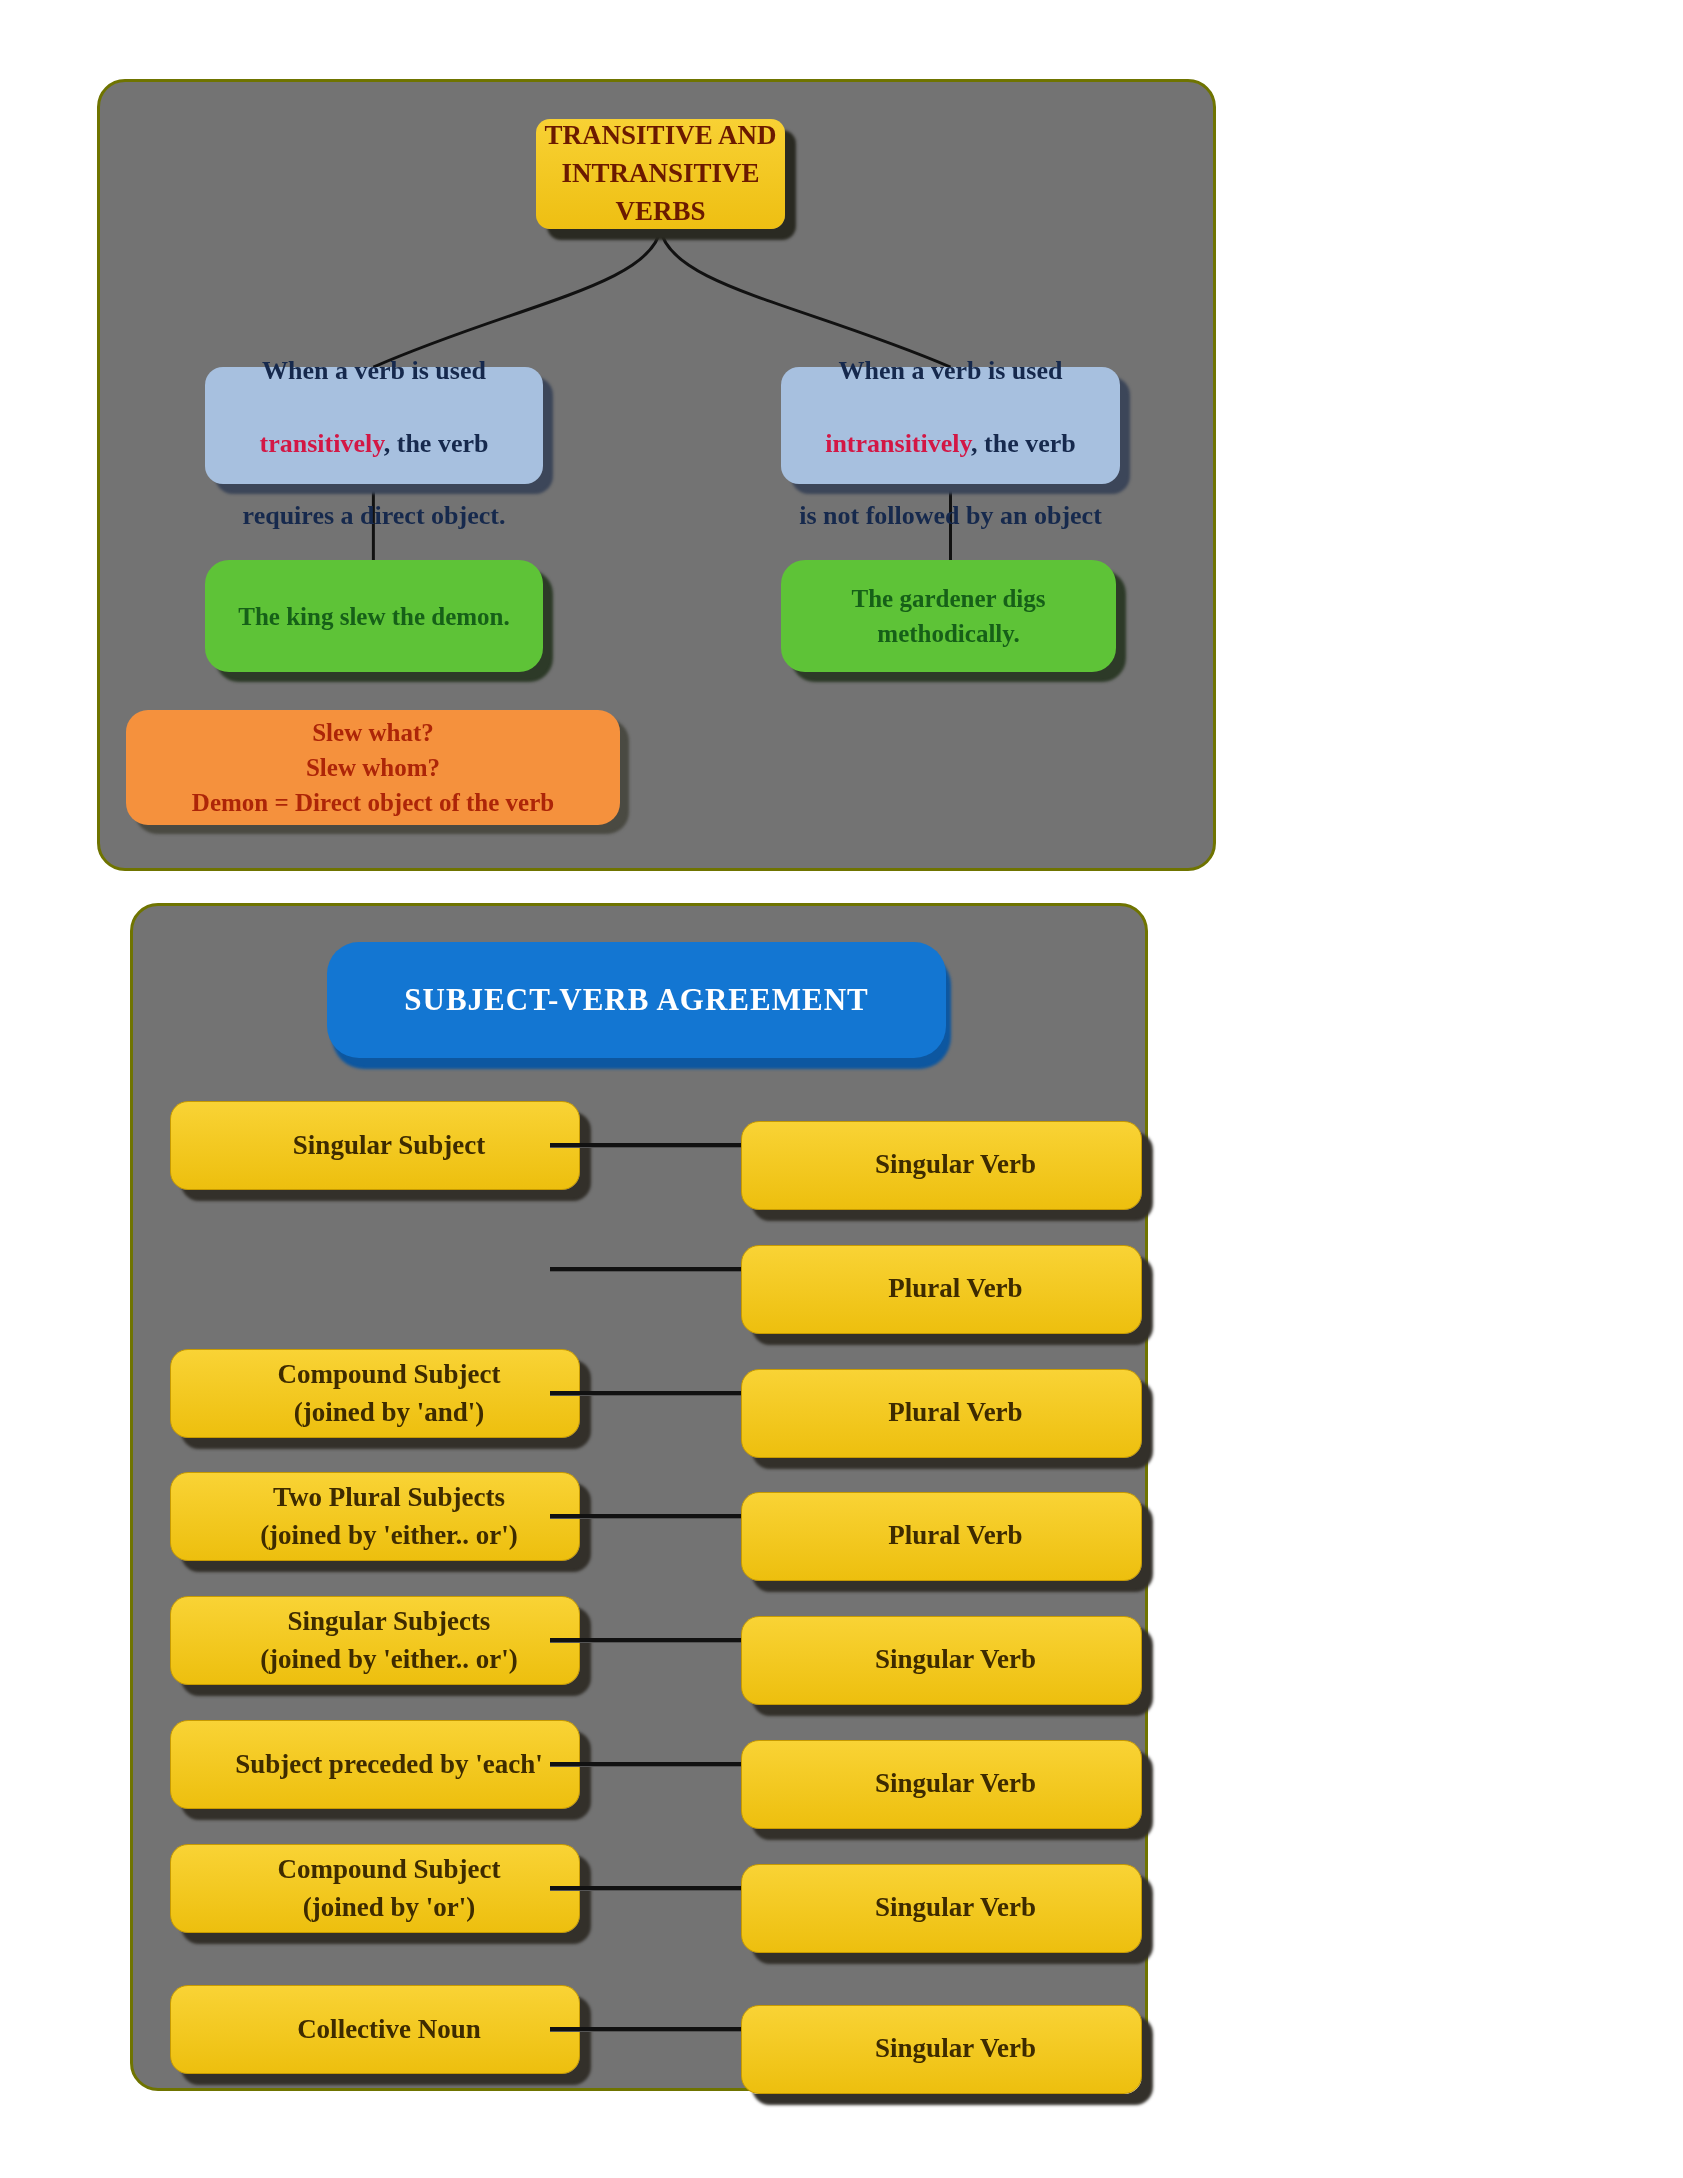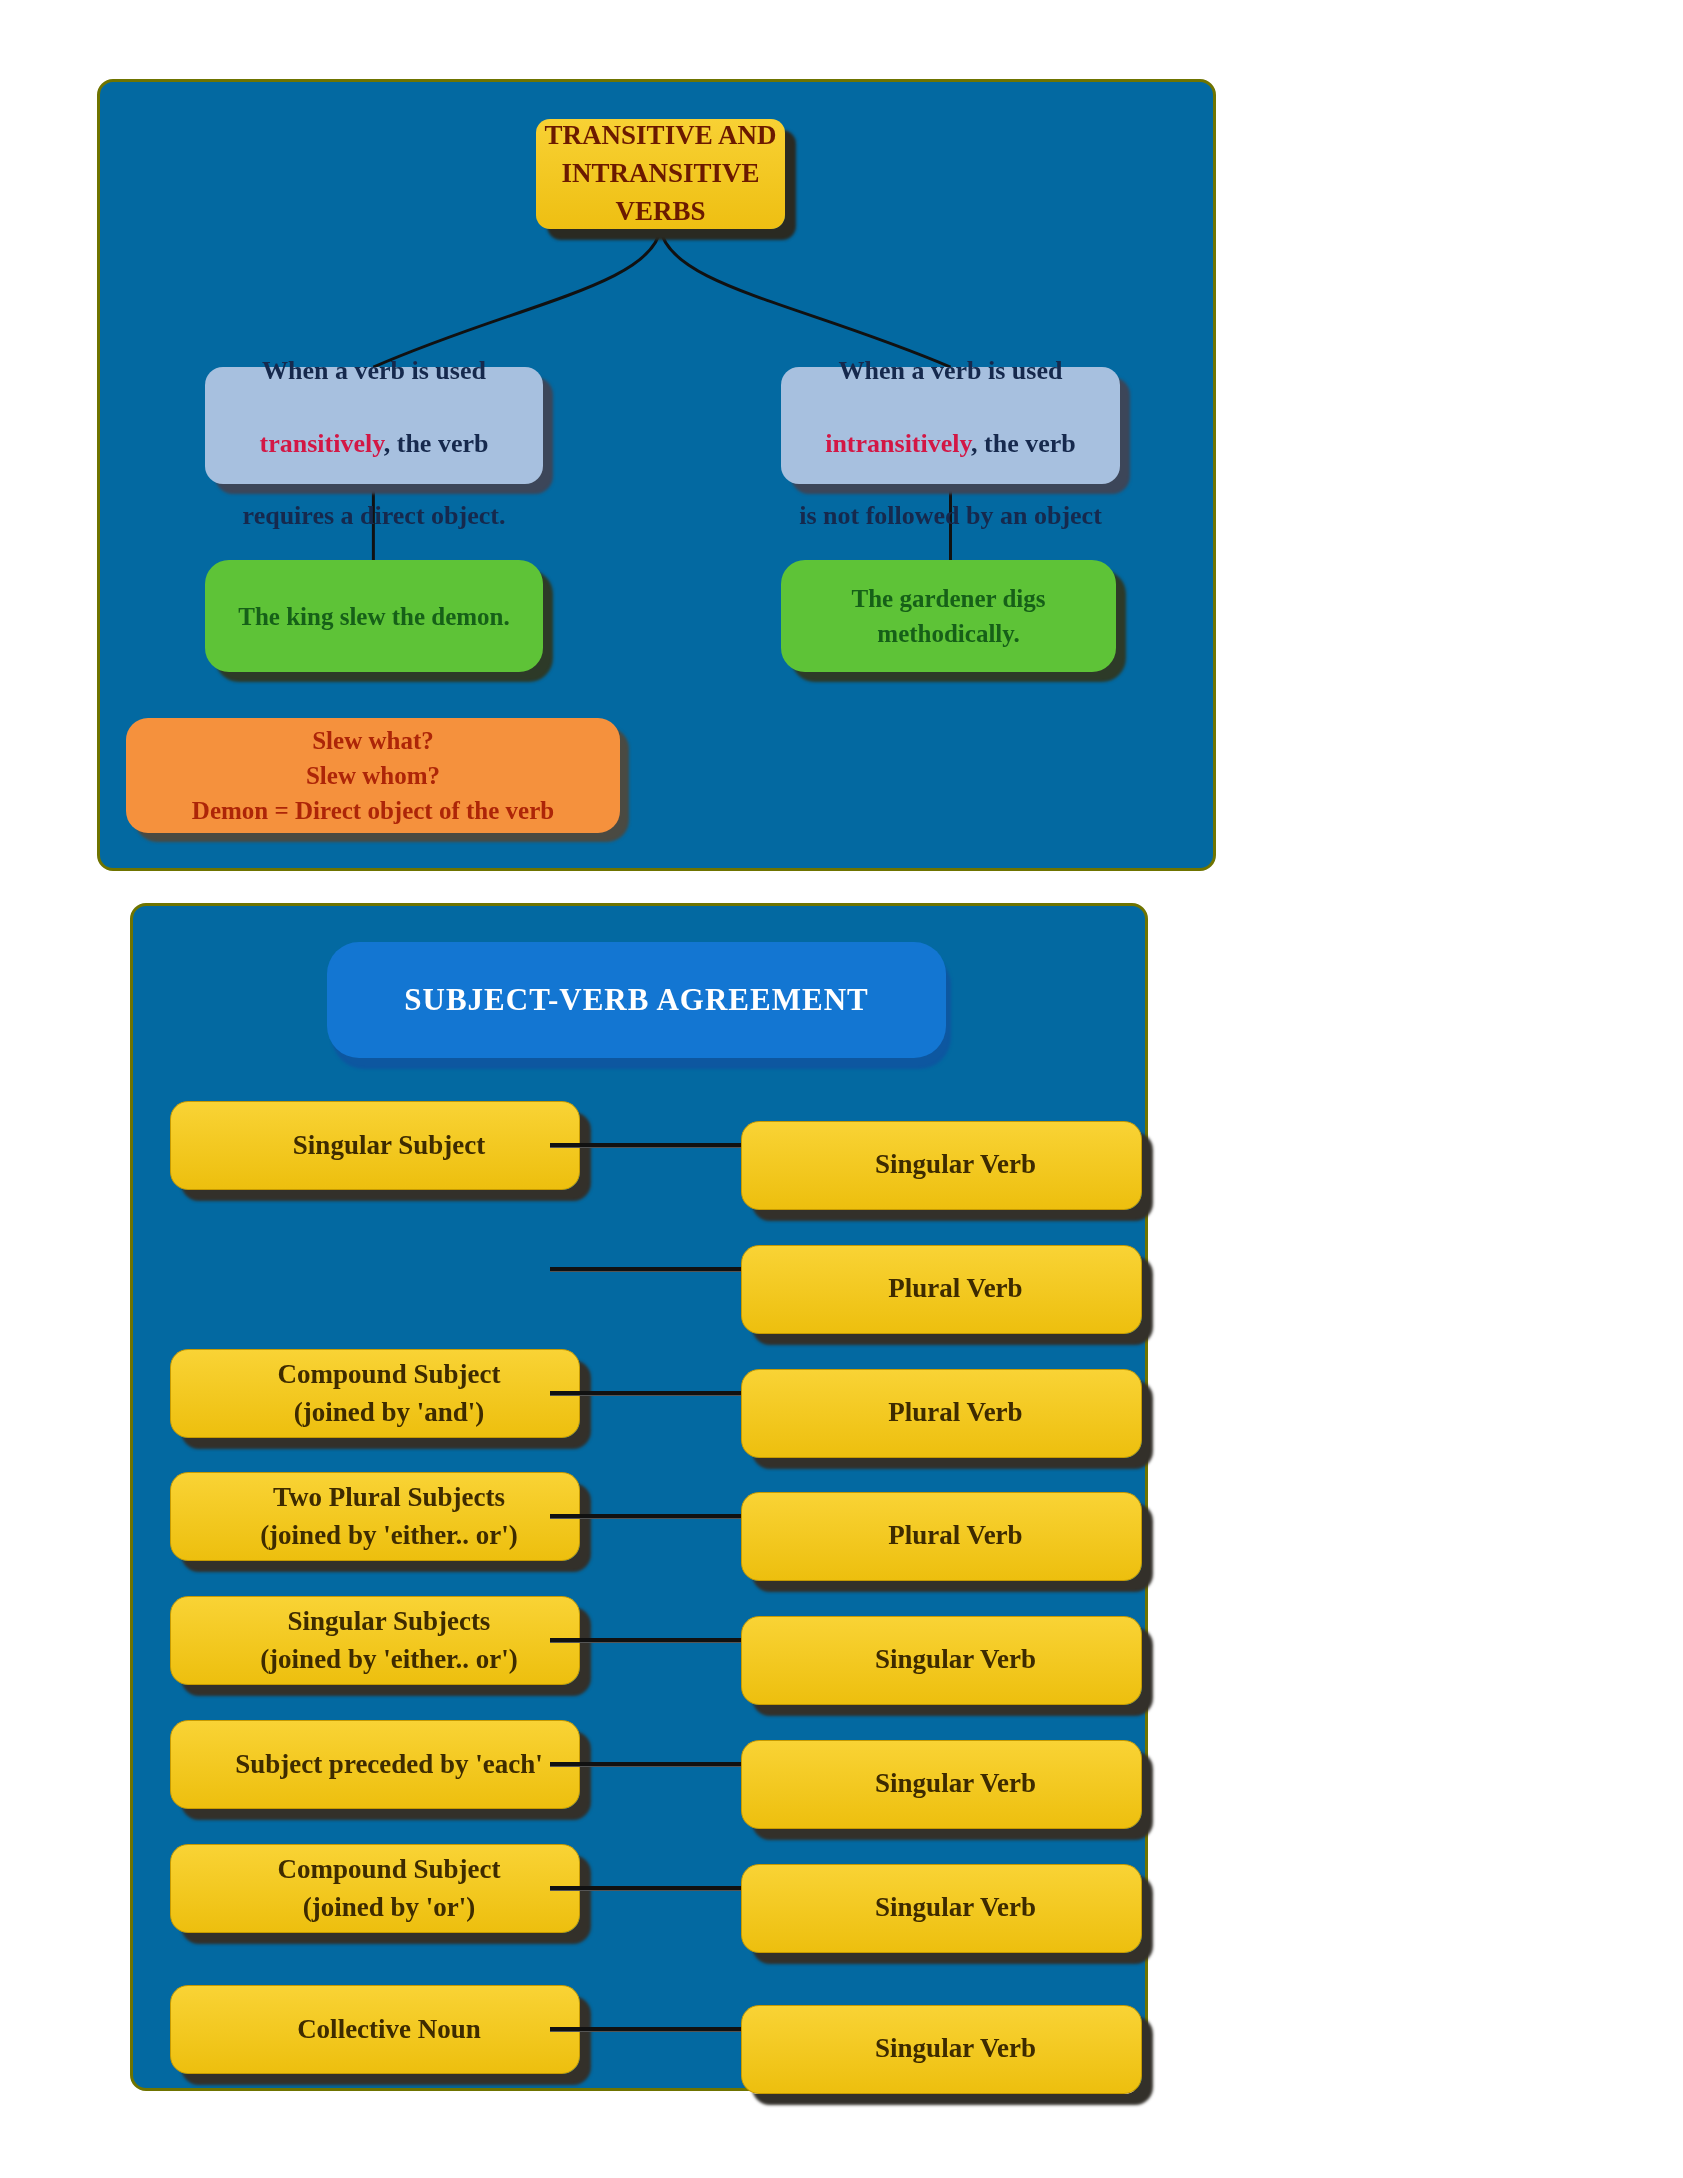--- a/index.html
+++ b/index.html
@@ -10,23 +10,23 @@
   }
   #canvas {
     position: relative;
     width: 1683px;
     height: 2178px;
     background: #ffffff;
     overflow: hidden;
   }
   .panel {
     position: absolute;
-    background: #0369a1;
+    background: #737373;
     border: 3px solid #6f7400;
-    border-radius: 16px;
+    border-radius: 28px;
     box-sizing: border-box;
   }
   #panel-transitive { left: 97px; top: 79px; width: 1119px; height: 792px; }
   #panel-agreement  { left: 130px; top: 903px; width: 1018px; height: 1188px; }
 
   .abs { position: absolute; box-sizing: border-box; }
 
   .node {
     display: flex;
     align-items: center;
@@ -58,21 +58,20 @@
     font-size: 25px;
     border-radius: 24px;
     box-shadow: 10px 10px 3px #2d3a28;
   }
   .orange-box {
     background: #f5913d;
     color: #ad2508;
     font-size: 25px;
     border-radius: 22px;
     box-shadow: 9px 9px 3px #4a4a42;
-    margin-top: 8px;
   }
   .header-box {
     background: #1376d2;
     color: #ffffff;
     font-size: 31px;
     letter-spacing: 1px;
     border-radius: 32px;
     box-shadow: 5px 11px 3px #0d57a0;
   }
   .gold-box {

